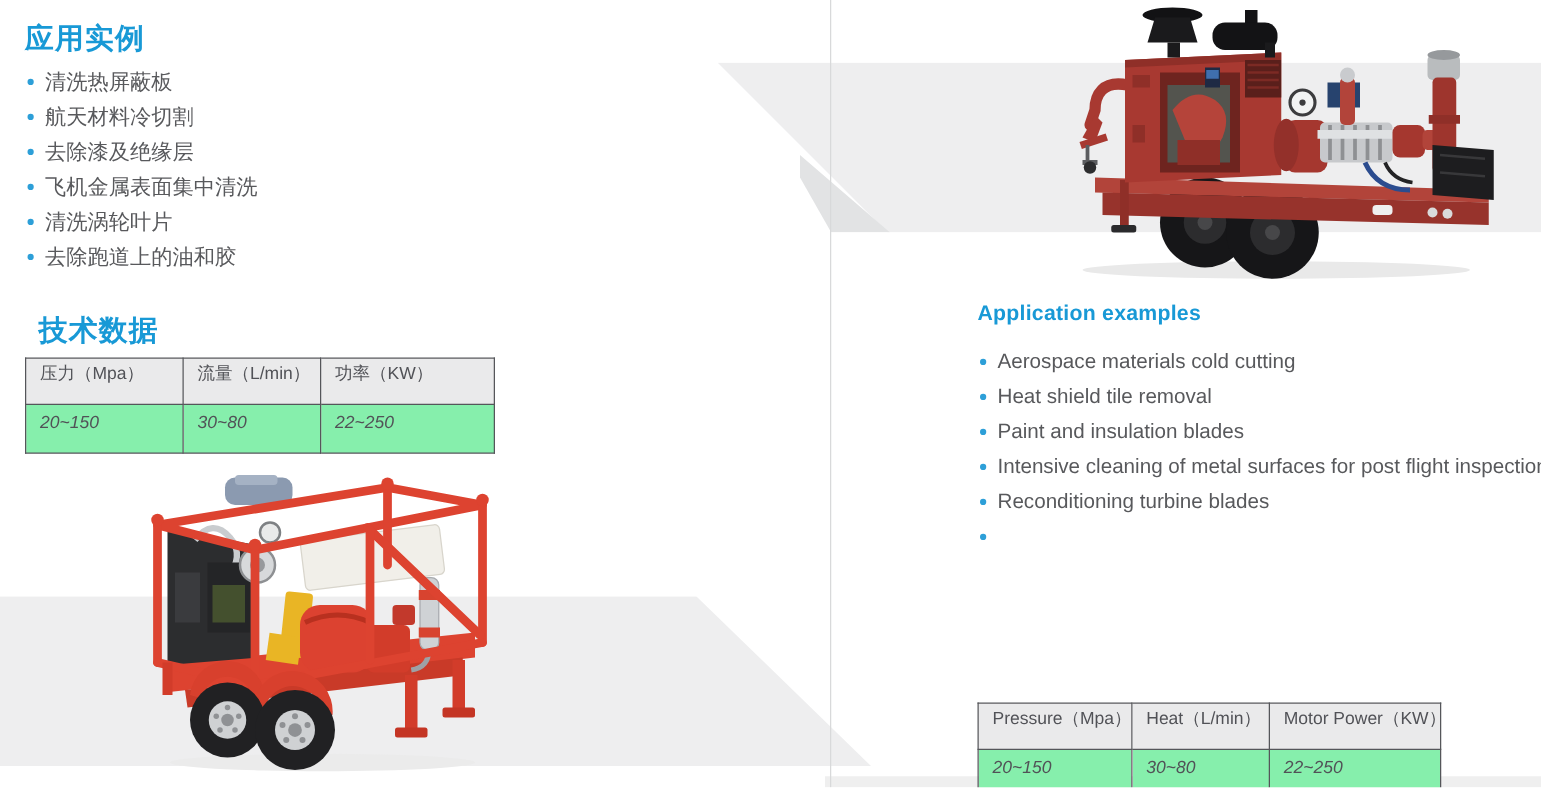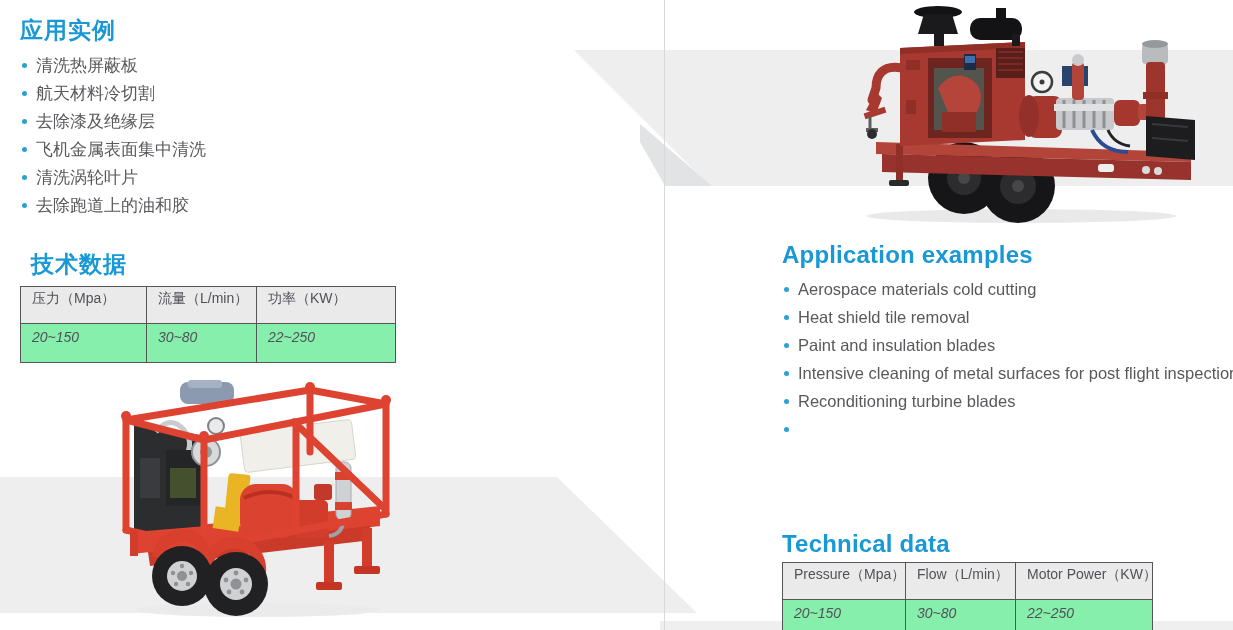--- a/index.html
+++ b/index.html
@@ -17,21 +17,21 @@
     clip-path:polygon(0 0,557px 0,100% 100%,0 100%);}
   .band-fold{position:absolute;left:638px;top:122px;width:74px;height:64px;
     background:#e2e3e4;
     clip-path:polygon(2px 2px,100% 100%,27px 100%,2px 20px);}
   .bottom-strip{position:absolute;left:660px;top:621px;width:573px;height:9px;background:#efefef;}
   .divider{position:absolute;left:664px;top:0;width:1px;height:630px;background:#d8d9da;}
 
   
   .title{position:absolute;margin:0;color:#1899d6;font-weight:bold;white-space:nowrap;}
   .title-cn{font-size:23px;letter-spacing:1px;}
-  .title-en{font-size:24px;letter-spacing:0.2px;}
+  .title-en{font-size:17px;letter-spacing:0.2px;}
   #cn-app-title{left:20px;top:15px;}
   #cn-tech-title{left:31px;top:249px;}
   #en-app-title{left:782px;top:241px;}
   #en-tech-title{left:782px;top:530px;}
 
   ul.bullets{position:absolute;list-style:none;margin:0;padding:0;}
   ul.bullets li{display:flex;align-items:center;height:28px;font-size:17px;color:#58595c;white-space:nowrap;}
   .dot{width:5px;height:5px;border-radius:50%;background:#2d9fd8;margin:0 9px 0 2px;flex:0 0 auto;}
   #cn-list{left:20px;top:51px;}
   #en-list{left:782px;top:275px;}
@@ -300,32 +300,31 @@
       </li>
     <li>
         <span class="dot"></span>
         <span>Reconditioning turbine blades</span>
       </li>
     <li>
         <span class="dot"></span>
       </li>
   </ul>
 
-  <h2 class="title title-en" id="en-tech-title">Technical data</h2>
 
   <table class="spec" id="en-table">
     <colgroup>
         <col style="width:123px">
         <col style="width:110px">
         <col style="width:137px">
       </colgroup>
     <thead>
       <tr>
         <th>Pressure（Mpa）</th>
-        <th>Flow（L/min）</th>
+        <th>Heat（L/min）</th>
         <th>Motor Power（KW）</th>
       </tr>
     </thead>
     <tbody>
       <tr>
         <td>20~150</td>
         <td>30~80</td>
         <td>22~250</td>
       </tr>
     </tbody>

